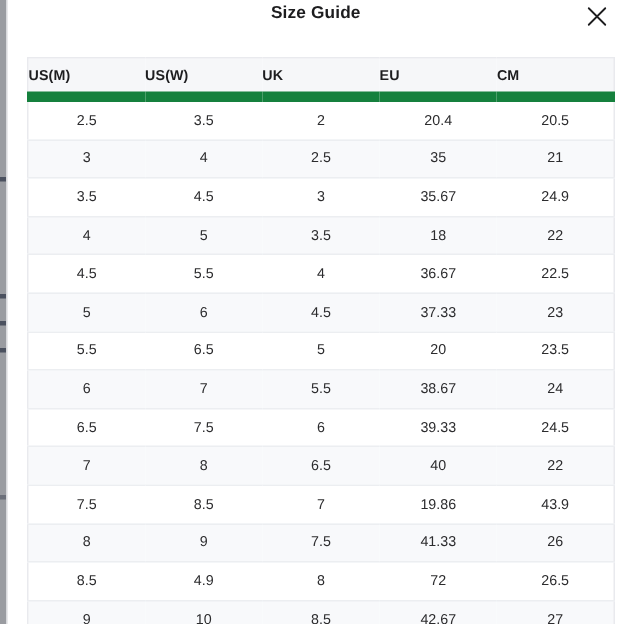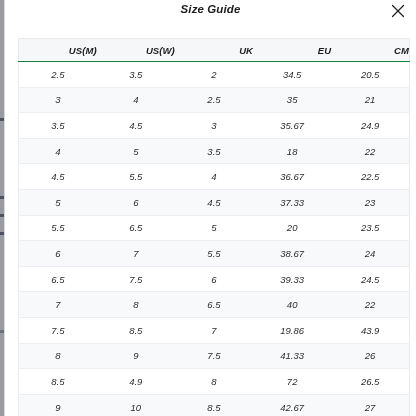--- a/index.html
+++ b/index.html
@@ -11,21 +11,20 @@
     background: #ffffff;
     font-family: "Liberation Sans", sans-serif;
   }
 
   #screen {
     position: relative;
     width: 416px;
     height: 416px;
     background: #ffffff;
     overflow: hidden;
-    font-style: italic;
   }
 
   
   .bg-page-sliver {
     position: absolute;
     left: 0;
     top: 0;
     width: 5px;
     height: 416px;
     background: #9a9ca1;
@@ -101,22 +100,22 @@
     border: 1px solid #e9eaee;
     border-bottom: none;
   }
 
   table.size-table th {
     background: #f6f7f9;
     font-size: 9.5px;
     font-weight: bold;
     color: #1d1d1f;
     height: 22px;
-    text-align: right;
-    border-bottom: 1px solid #15803d;
+    text-align: left;
+    border-bottom: 7px solid #15803d;
     padding: 0;
     letter-spacing: .1px;
     margin-top: 22px;
   }
 
   table.size-table td {
     font-size: 9.5px;
     color: #2c2c2e;
     height: 24.6px;
     text-align: center;
@@ -180,21 +179,21 @@
             <th>UK</th>
             <th>EU</th>
             <th>CM</th>
           </tr>
         </thead>
         <tbody>
             <tr>
               <td>2.5</td>
               <td>3.5</td>
               <td>2</td>
-              <td>34.5</td>
+              <td>20.4</td>
               <td>20.5</td>
             </tr>
             <tr>
               <td>3</td>
               <td>4</td>
               <td>2.5</td>
               <td>35</td>
               <td>21</td>
             </tr>
             <tr>

